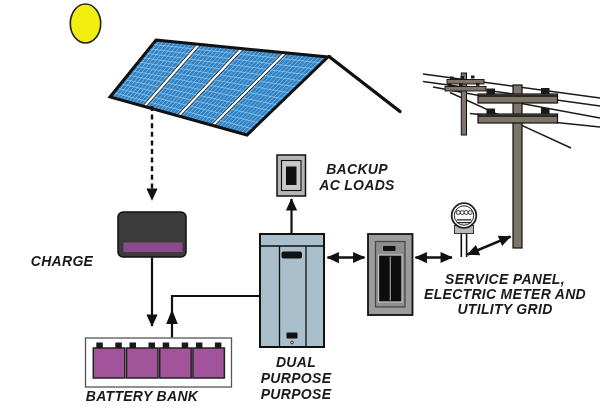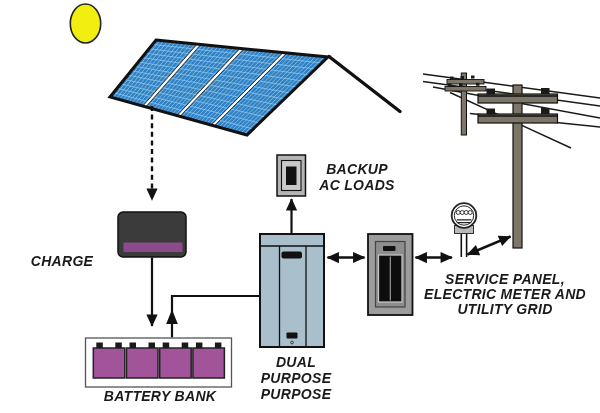--- a/index.html
+++ b/index.html
@@ -219,21 +219,21 @@
           <rect x="541" y="108" width="8.5" height="6"></rect>
         </g>
       </g>
     </g>
   </svg>
 
   <div class="label" style="left:62px;top:254px;">
     <div>CHARGE</div>
   </div>
 
-  <div class="label" style="left:160px;top:389px;">
+  <div class="label" style="left:142px;top:389px;">
     <div>BATTERY BANK</div>
   </div>
 
   <div class="label" style="left:296px;top:354px;line-height:16px;">
     <div>DUAL</div>
     <div>PURPOSE</div>
     <div>PURPOSE</div>
   </div>
 
   <div class="label" style="left:505px;top:272px;line-height:15.2px;">

